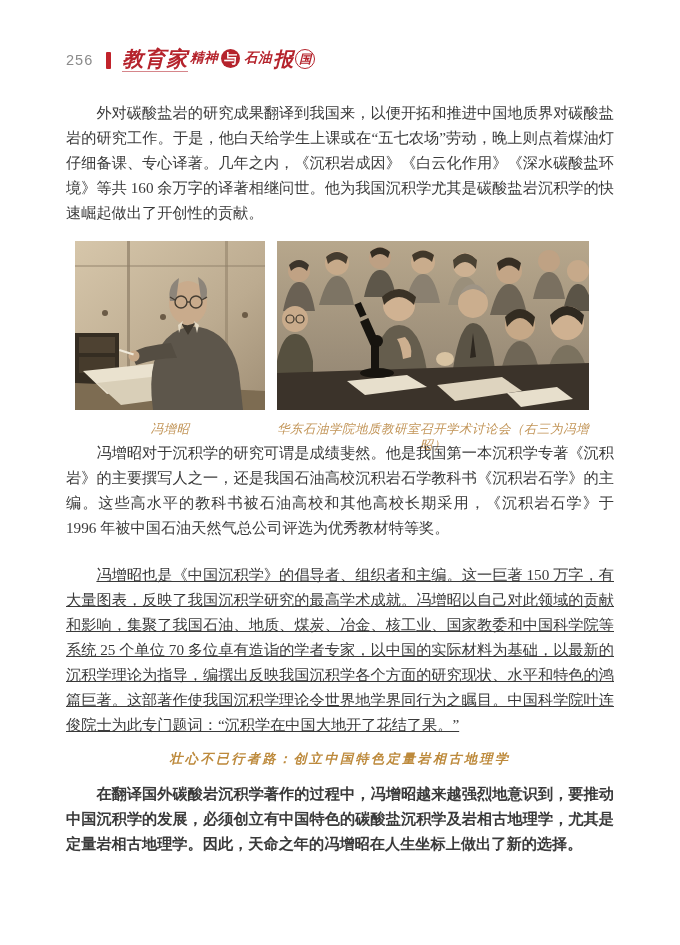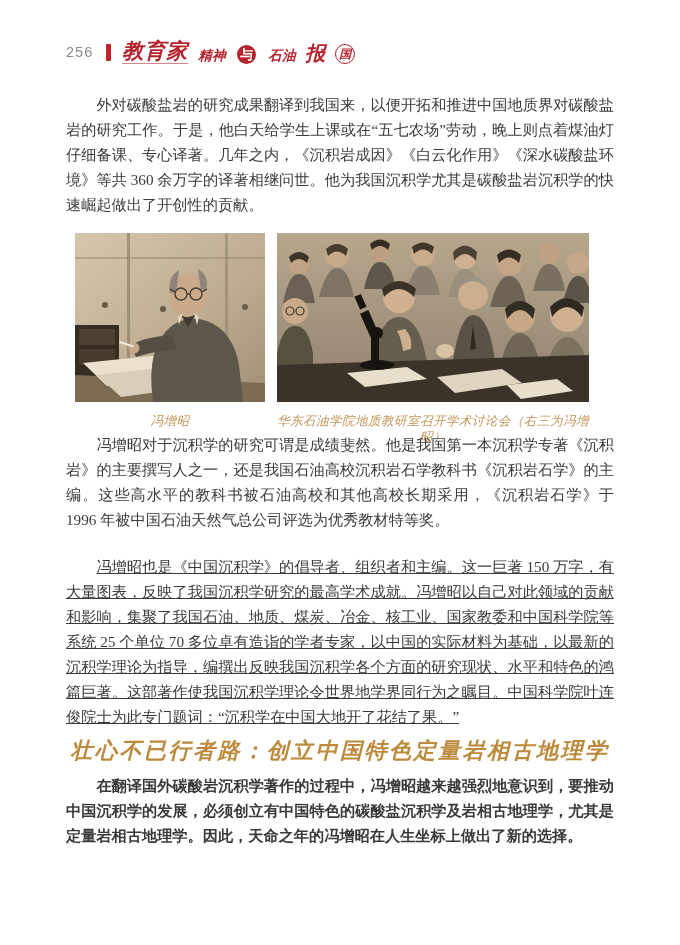--- a/index.html
+++ b/index.html
@@ -1,24 +1,24 @@
 <!DOCTYPE html>
 <html lang="zh"><head>
 <meta charset="utf-8">
 <style>
   html,body{margin:0;padding:0;background:#ffffff;}
   .page{
-    position:relative;width:680px;height:926px;margin:4px auto;background:#ffffff;
+    position:relative;width:680px;height:926px;margin:12px auto;background:#ffffff;
     overflow:hidden;font-family:"Liberation Serif","DejaVu Serif",serif;
   }
   
   .hdr{position:absolute;top:33px;left:66px;right:66px;height:30px;display:flex;align-items:center;}
   .pagenum{font-family:"Liberation Sans","DejaVu Sans",sans-serif;font-size:14.5px;color:#8b8b8b;letter-spacing:1px;}
   .redbar{width:5px;height:17px;background:#c1232b;margin:0 11px 0 13px;border-radius:1px;}
-  .logo{display:flex;align-items:flex-end;color:#b5232c;font-weight:bold;font-style:italic;line-height:1;gap:8px;}
+  .logo{display:flex;align-items:flex-start;color:#b5232c;font-weight:bold;font-style:italic;line-height:1;}
   .lg-big{font-size:21px;letter-spacing:1px;border-bottom:1px solid rgba(181,35,44,.55);padding-bottom:1px;}
   .lg-big2{font-size:20px;border-bottom:none;}
   .lg-small{font-size:13.5px;margin:3px 1px 0 2px;letter-spacing:.5px;font-family:Liberation Mono, monospace;}
   .lg-conn{width:19px;height:19px;border-radius:50%;background:#b5232c;color:#ffffff;
     font-size:13px;display:flex;align-items:center;justify-content:center;font-style:normal;margin:0 2px;flex:0 0 auto;}
   .lg-ring{width:18px;height:18px;border:1.5px solid #b5232c;border-radius:50%;
     display:flex;align-items:center;justify-content:center;font-size:12px;margin-left:1px;flex:0 0 auto;}
   
   .bp{position:absolute;left:66px;width:548px;margin:0;font-size:15.2px;line-height:25px;
     color:#3a3a3a;text-align:justify;text-justify:inter-ideograph;text-indent:2em;}
@@ -27,21 +27,21 @@
   .photo{position:absolute;top:229px;height:169px;overflow:hidden;}
   .photo svg{display:block;width:100%;height:100%;}
   .photo-left{left:75px;width:190px;}
   .photo-right{left:277px;width:312px;}
   .cap{position:absolute;top:409px;margin:0;font-size:12.5px;color:#c29558;
     text-align:center;font-style:italic;letter-spacing:.5px;line-height:16px;}
   .cap-left{left:75px;width:190px;}
   .cap-right{left:277px;width:312px;}
   
   .sec-heading{position:absolute;top:736px;left:66px;width:548px;margin:0;text-align:center;
-    font-size:22px;font-weight:bold;font-style:italic;color:#bd8a3c;letter-spacing:2.5px;line-height:22px;}
+    font-size:13px;font-weight:bold;font-style:italic;color:#bd8a3c;letter-spacing:2.5px;line-height:22px;}
 </style>
 </head>
 <body>
 
 <div class="page">
 
   <div class="hdr">
     <span class="pagenum">256</span>
     <span class="redbar"></span>
     <div class="logo">
@@ -49,21 +49,21 @@
       <span class="lg-small">精神</span>
       <span class="lg-conn">
           <span>与</span>
         </span>
       <span class="lg-small">石油</span>
       <span class="lg-big lg-big2">报</span>
       <span class="lg-ring">国</span>
     </div>
   </div>
 
-  <p class="bp p1">外对碳酸盐岩的研究成果翻译到我国来，以便开拓和推进中国地质界对碳酸盐岩的研究工作。于是，他白天给学生上课或在“五七农场”劳动，晚上则点着煤油灯仔细备课、专心译著。几年之内，《沉积岩成因》《白云化作用》《深水碳酸盐环境》等共 360 余万字的译著相继问世。他为我国沉积学尤其是碳酸盐岩沉积学的快速崛起做出了开创性的贡献。</p>
+  <p class="bp p1">外对碳酸盐岩的研究成果翻译到我国来，以便开拓和推进中国地质界对碳酸盐岩的研究工作。于是，他白天给学生上课或在“五七农场”劳动，晚上则点着煤油灯仔细备课、专心译著。几年之内，《沉积岩成因》《白云化作用》《深水碳酸盐环境》等共 160 余万字的译著相继问世。他为我国沉积学尤其是碳酸盐岩沉积学的快速崛起做出了开创性的贡献。</p>
 
   <figure class="photo photo-left" style="margin:0">
     <svg viewBox="0 0 190 169" preserveAspectRatio="none">
       <defs>
         <linearGradient id="pbg1" x1="0" y1="0" x2="1" y2="1">
           <stop offset="0" stop-color="#d6c6aa"></stop>
             <stop offset=".6" stop-color="#bcab90"></stop>
             <stop offset="1" stop-color="#a08f76"></stop>
         </linearGradient>
       </defs>

